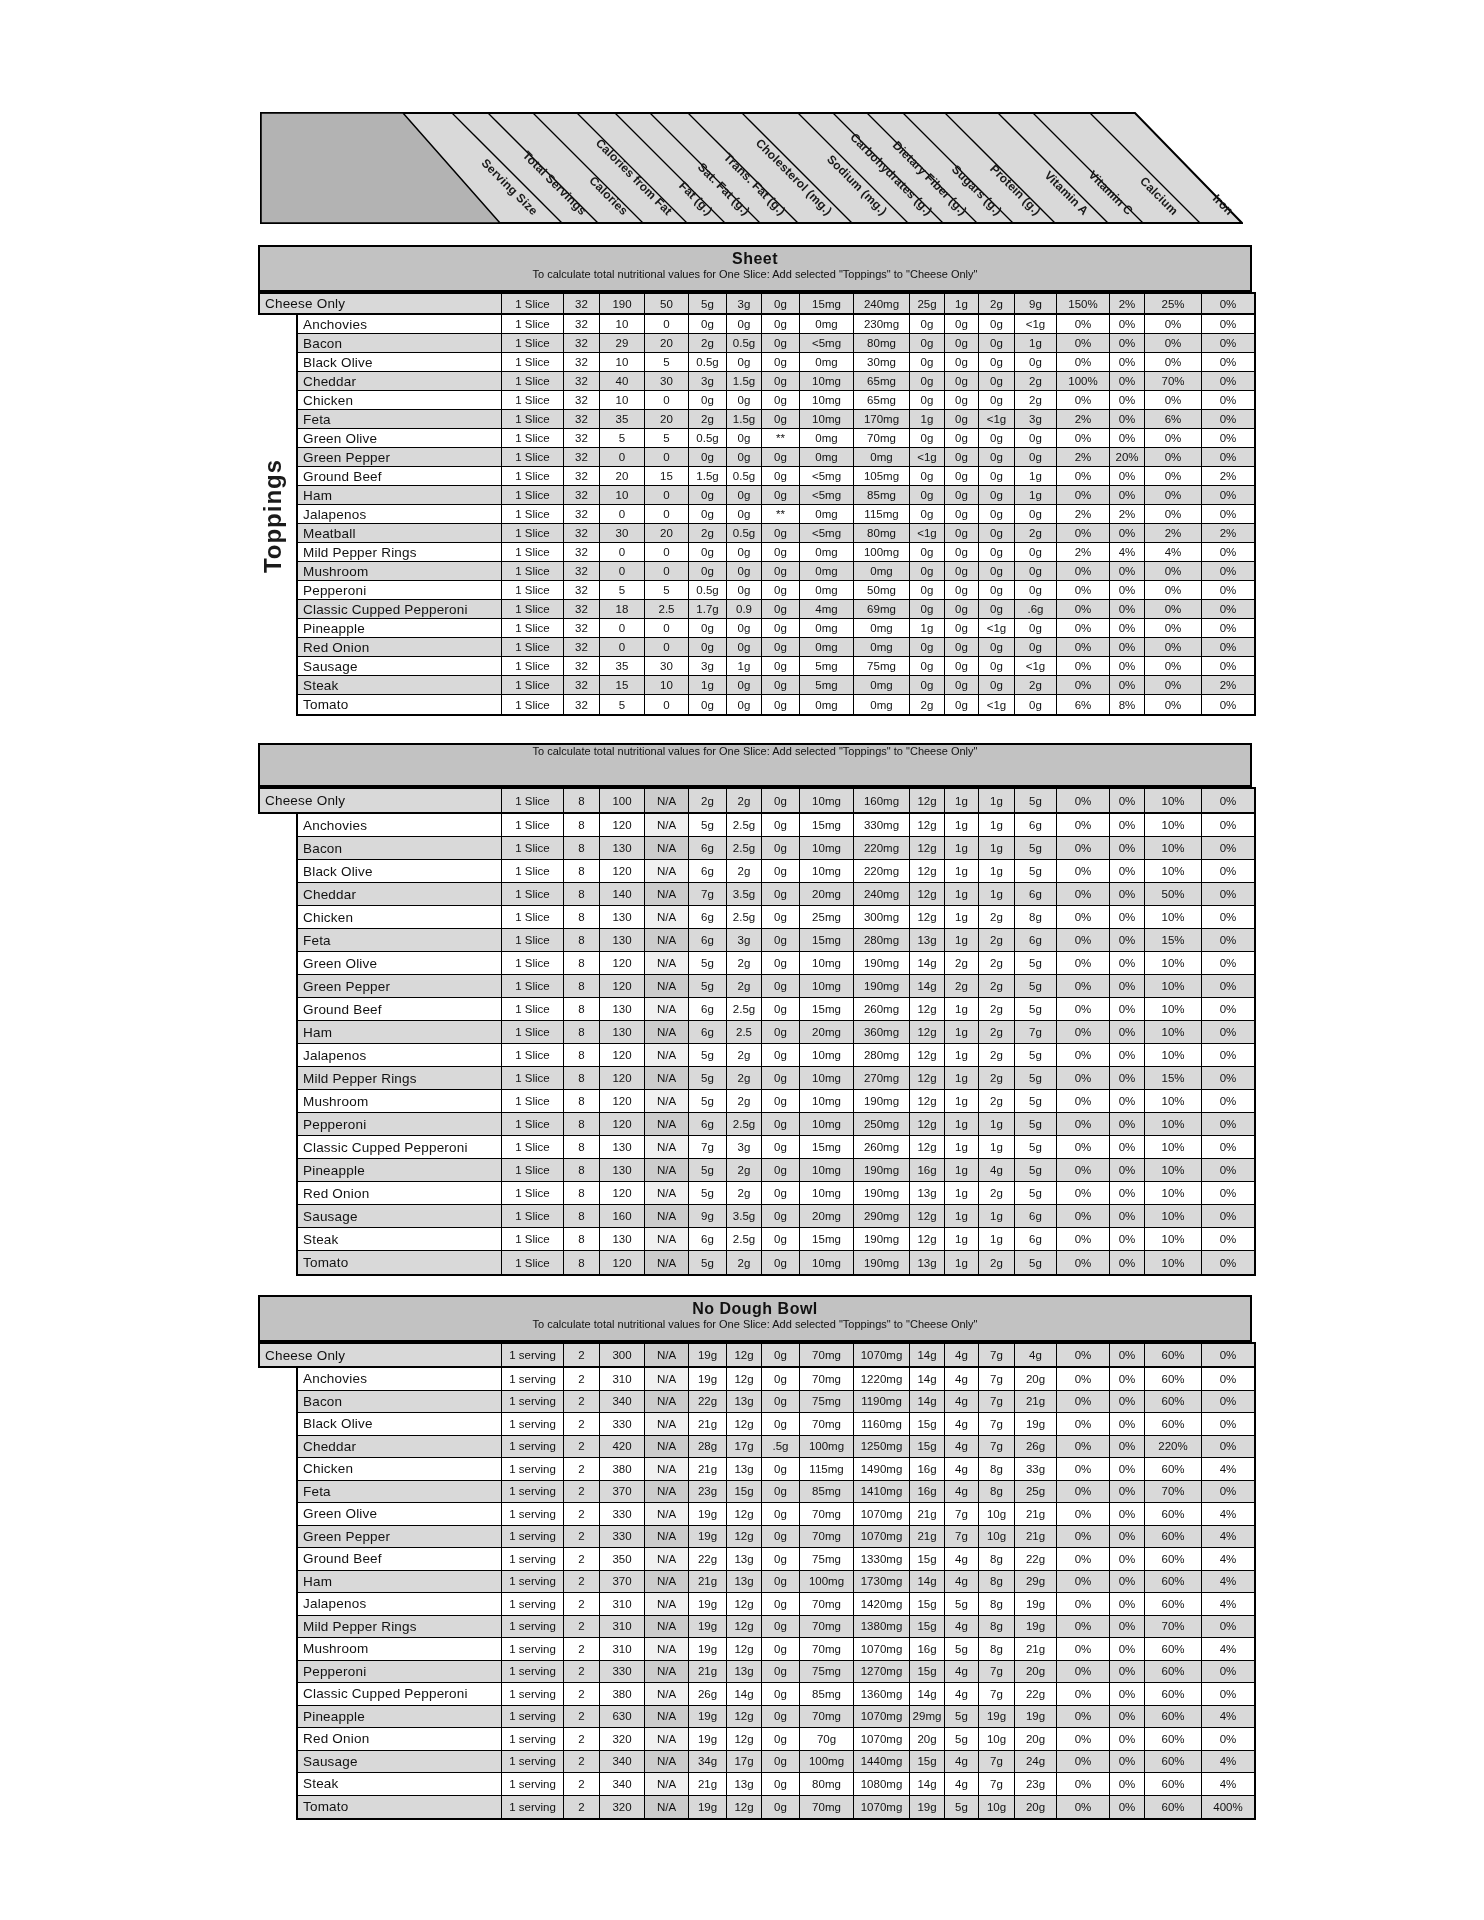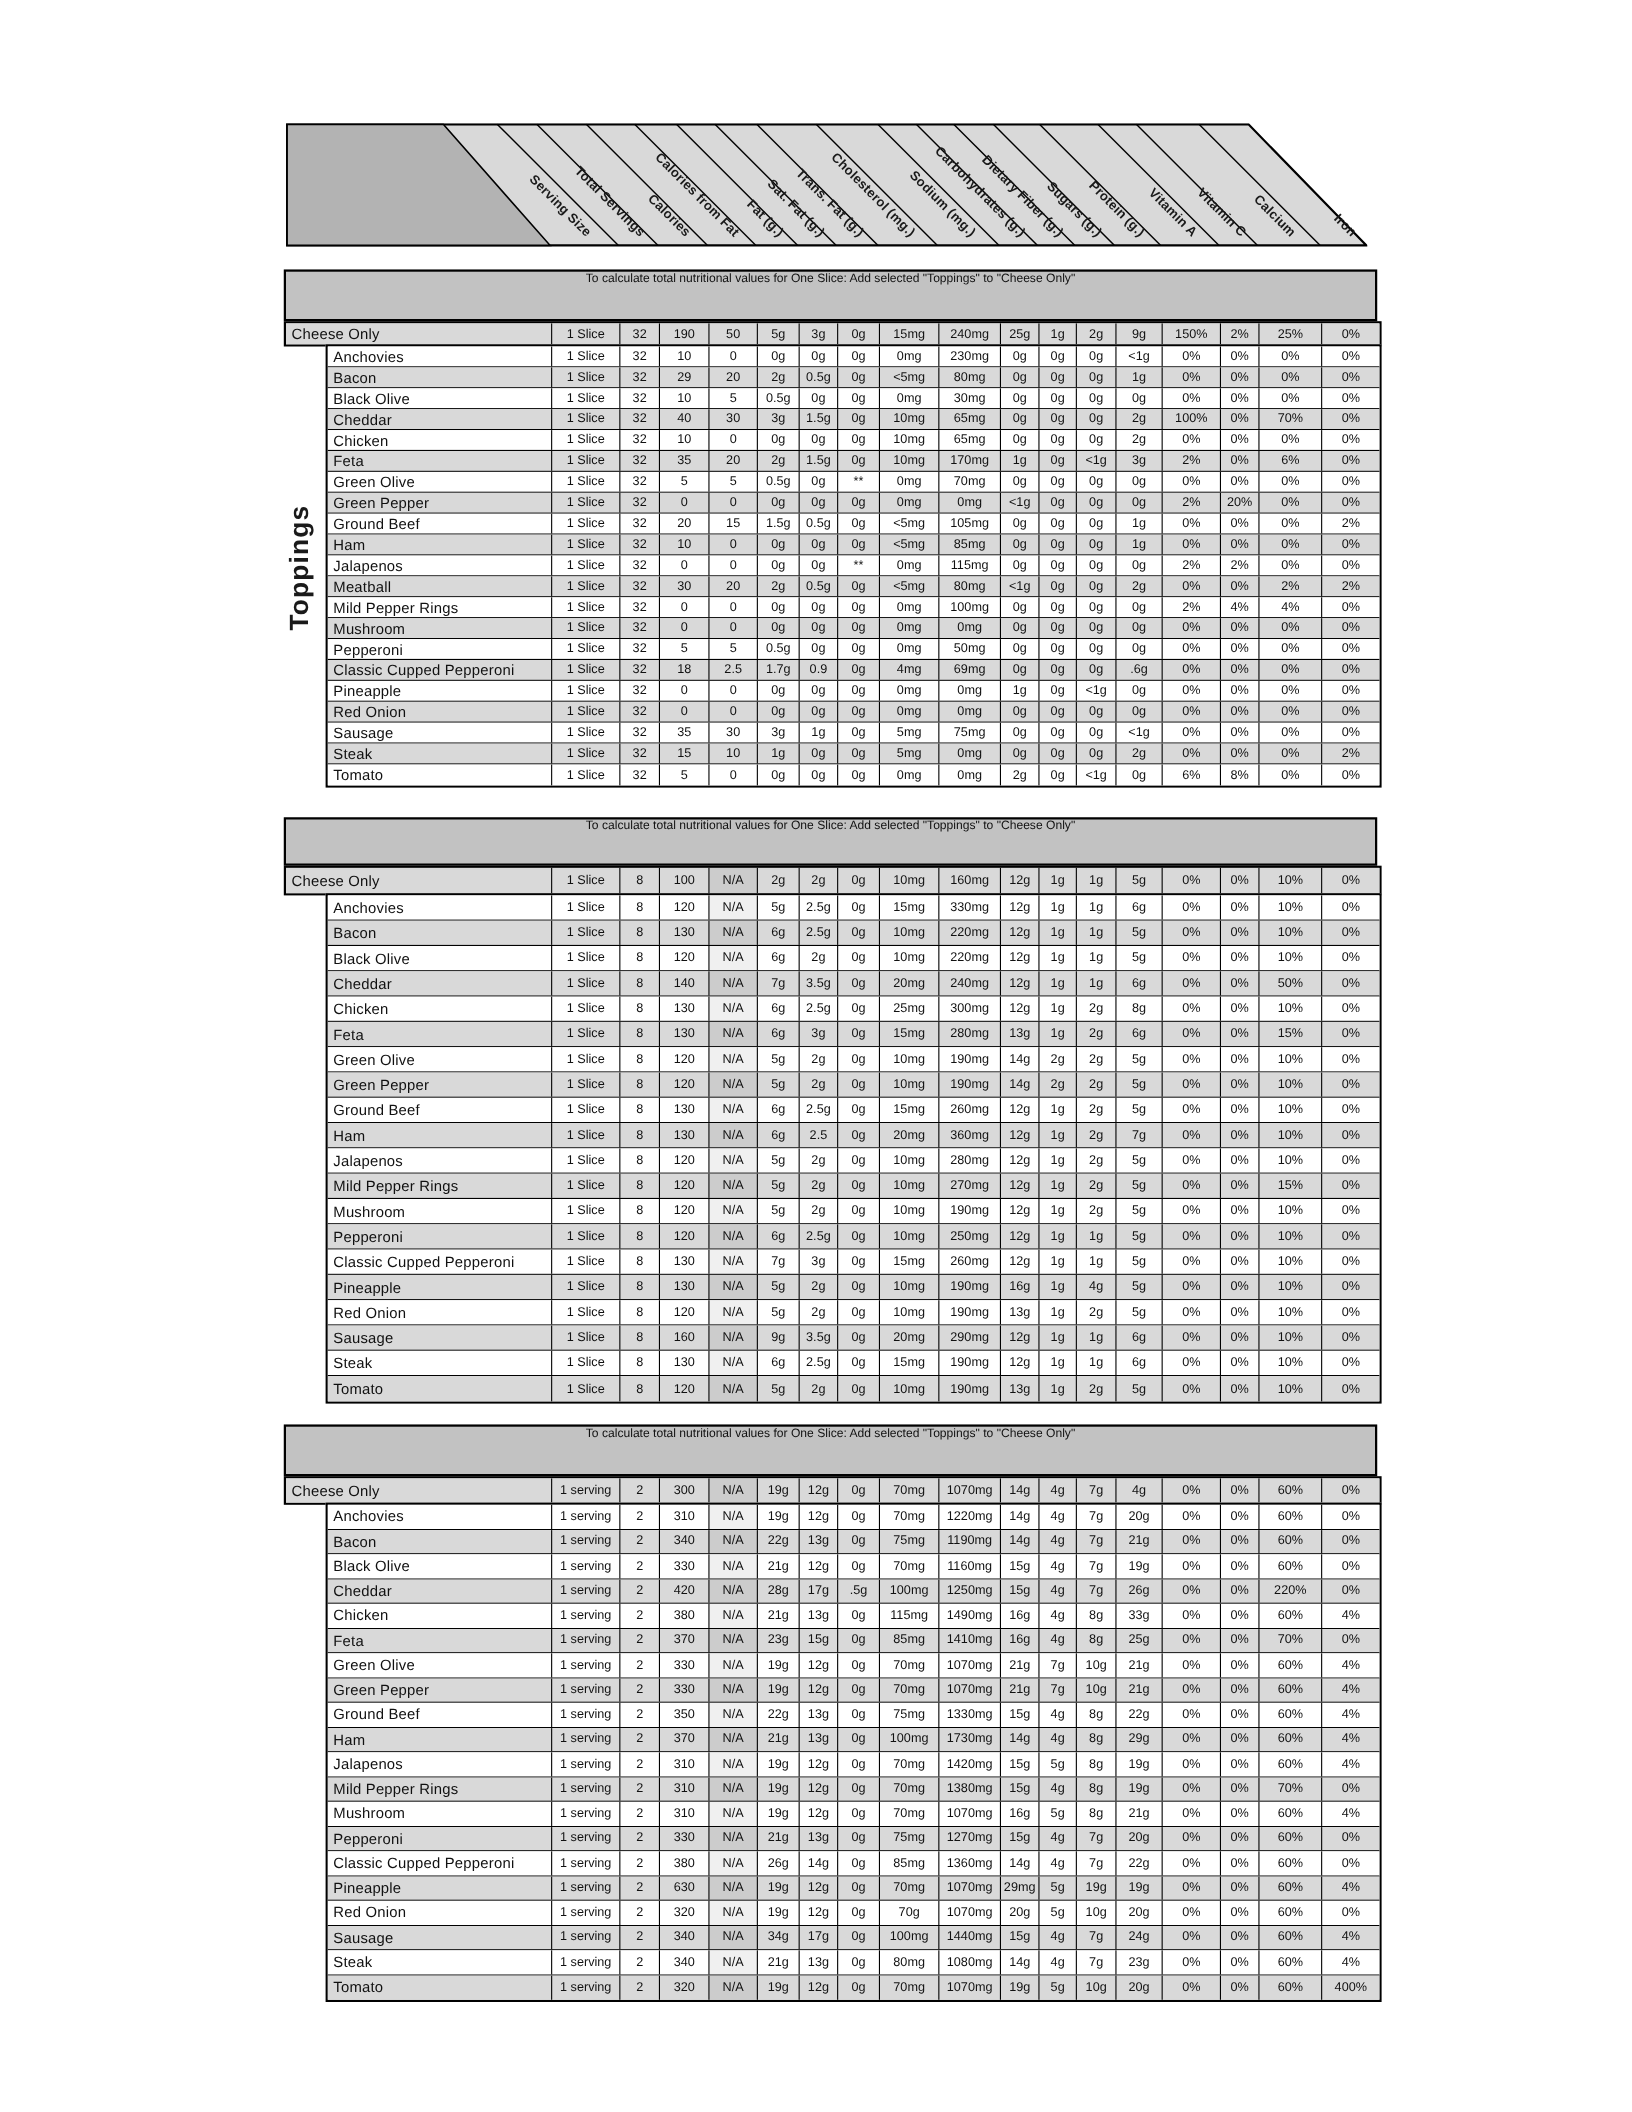--- a/index.html
+++ b/index.html
@@ -80,20 +80,21 @@
         <span class="hlabel" style="right: 161.5px;">Vitamin A</span>
         <span class="hlabel" style="right: 117.5px;">Vitamin C</span>
         <span class="hlabel" style="right: 71.5px;">Calcium</span>
         <span class="hlabel" style="right: 17px;">Iron</span>
       </div>
   </div>
 
   <div id="toppings-label">Toppings</div>
 
   <div class="band" id="band0">
+    <div class="band-title">Sheet</div>
     <div class="band-subtitle">To calculate total nutritional values for One Slice: Add selected "Toppings" to "Cheese Only"</div>
   </div>
   <div class="cheese-box" id="cheese0">
       <div class="trow" style="height: 19px; background: rgb(217, 217, 217);">
         <div class="cell name" style="width: 242px;">Cheese Only</div>
         <div class="cell" style="width: 62px;">1 Slice</div>
         <div class="cell" style="width: 36px;">32</div>
         <div class="cell" style="width: 45px;">190</div>
         <div class="cell" style="width: 44px;">50</div>
         <div class="cell" style="width: 38px;">5g</div>
@@ -956,20 +957,21 @@
         <div class="cell" style="width: 36px;">2g</div>
         <div class="cell" style="width: 42px;">5g</div>
         <div class="cell" style="width: 53px;">0%</div>
         <div class="cell" style="width: 35px;">0%</div>
         <div class="cell" style="width: 57px;">10%</div>
         <div class="cell" style="width: 52px;">0%</div>
       </div>
     </div>
 
   <div class="band" id="band2">
+    <div class="band-title">No Dough Bowl</div>
     <div class="band-subtitle">To calculate total nutritional values for One Slice: Add selected "Toppings" to "Cheese Only"</div>
   </div>
   <div class="cheese-box" id="cheese2">
       <div class="trow" style="height: 22px; background: rgb(217, 217, 217);">
         <div class="cell name" style="width: 242px;">Cheese Only</div>
         <div class="cell" style="width: 62px;">1 serving</div>
         <div class="cell" style="width: 36px;">2</div>
         <div class="cell" style="width: 45px; text-align: right;">300</div>
         <div class="cell na" style="width: 44px;">N/A</div>
         <div class="cell" style="width: 38px;">19g</div>

